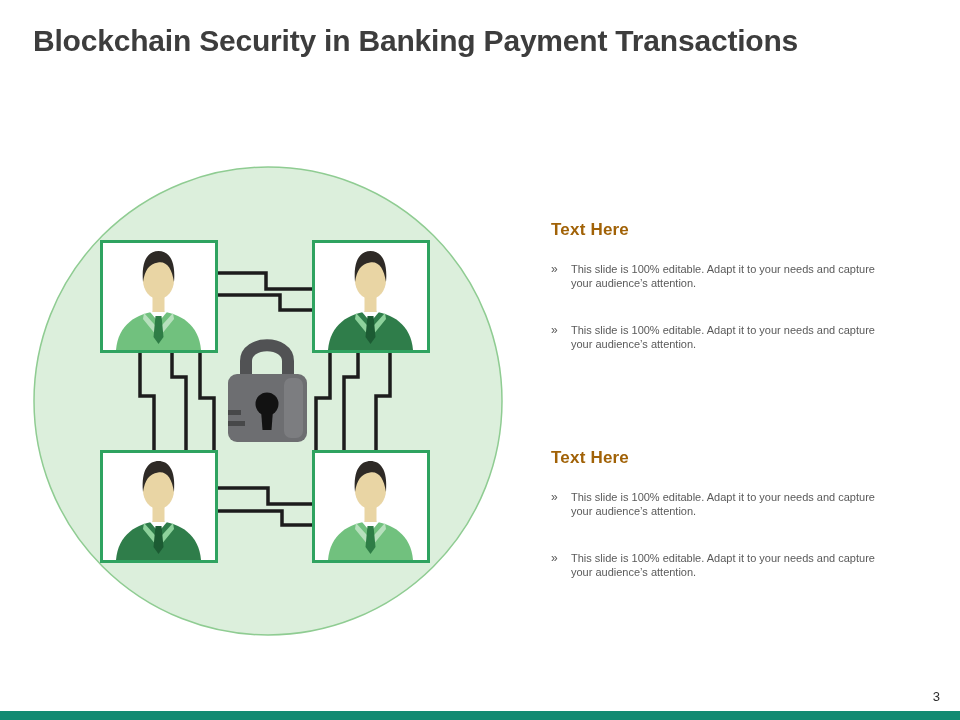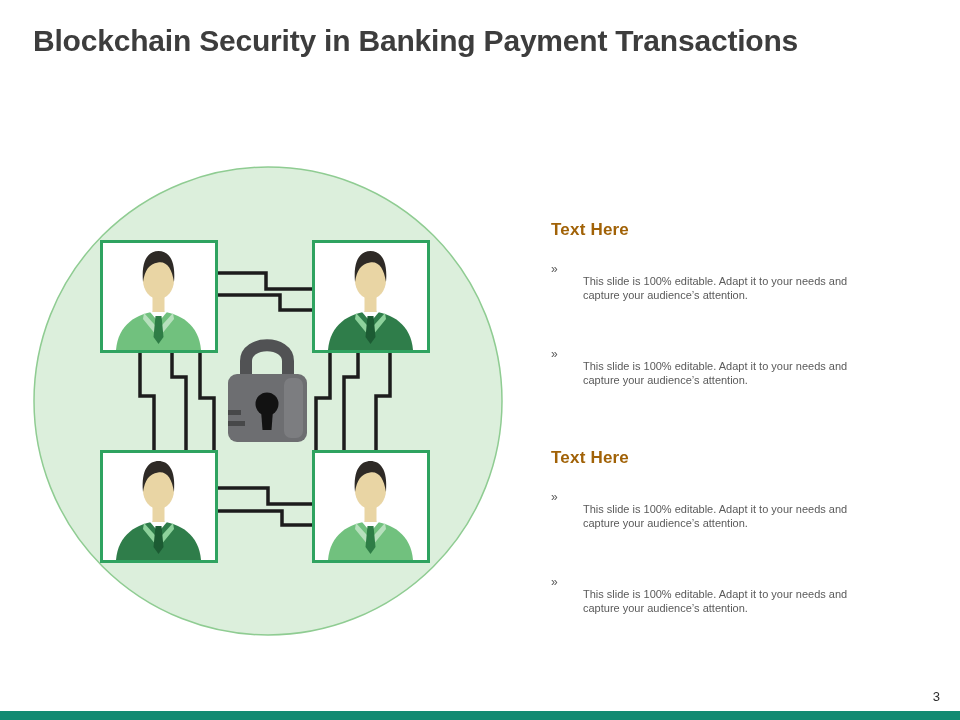--- a/index.html
+++ b/index.html
@@ -14,21 +14,21 @@
   }
   .diagram { position:absolute; left:30px; top:163px; width:476px; height:476px; }
   .text-section { position:absolute; left:551px; width:342px; }
   .section-1 { top:220px; }
   .section-2 { top:448px; }
   .section-heading {
     margin:0 0 22px 0; font-size:17px; font-weight:700; color:#a16207; letter-spacing:0.2px;
   }
   .bullet { display:flex; gap:8px; margin-bottom:33px; }
   .bullet-marker { flex:0 0 12px; font-size:12px; line-height:14px; color:#5a5a5a; }
-  .bullet-text { margin:12px; font-size:11px; line-height:14px; color:#5a5a5a; width:320px; }
+  .bullet-text { margin:0; font-size:11px; line-height:14px; color:#5a5a5a; width:320px; }
   .page-number {
     position:absolute; right:20px; bottom:16px; font-size:13px; color:#2d2d2d;
   }
   .bottom-bar {
     position:absolute; left:0; right:0; bottom:0; height:9px; background:#128a72;
   }
 </style>
 </head>
 <body>
 

